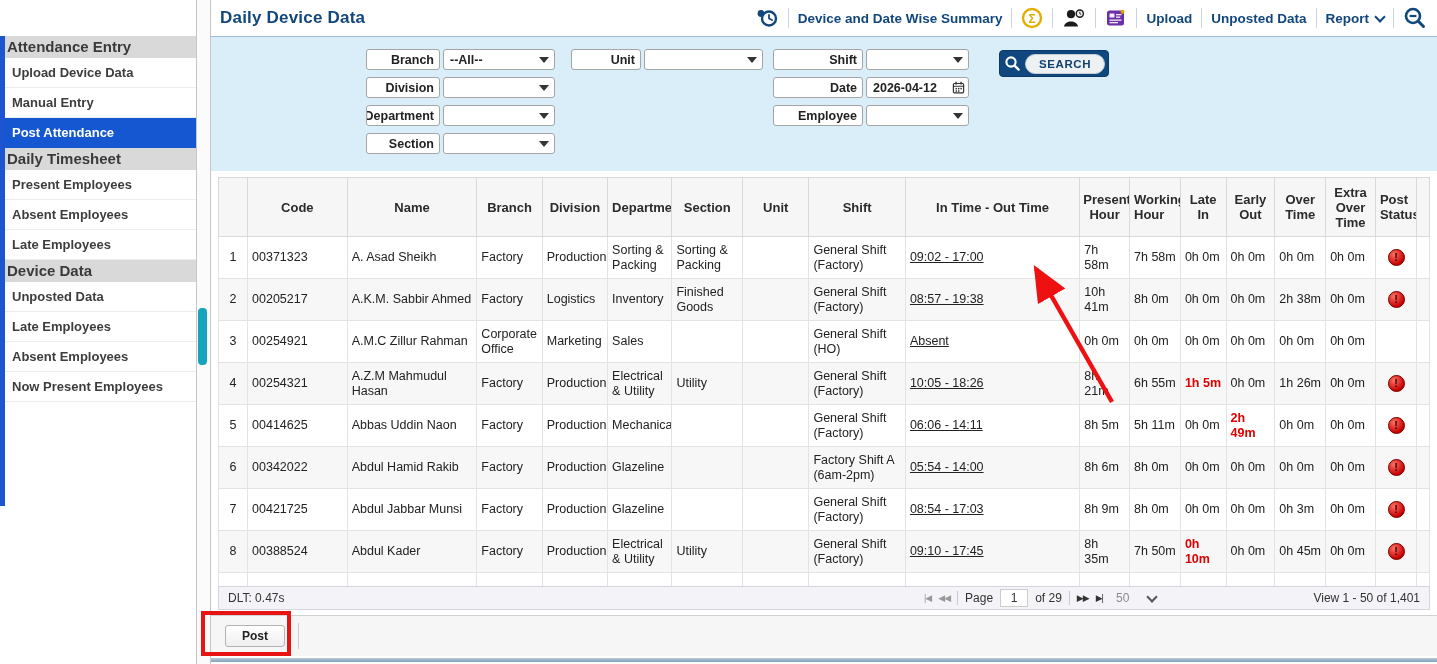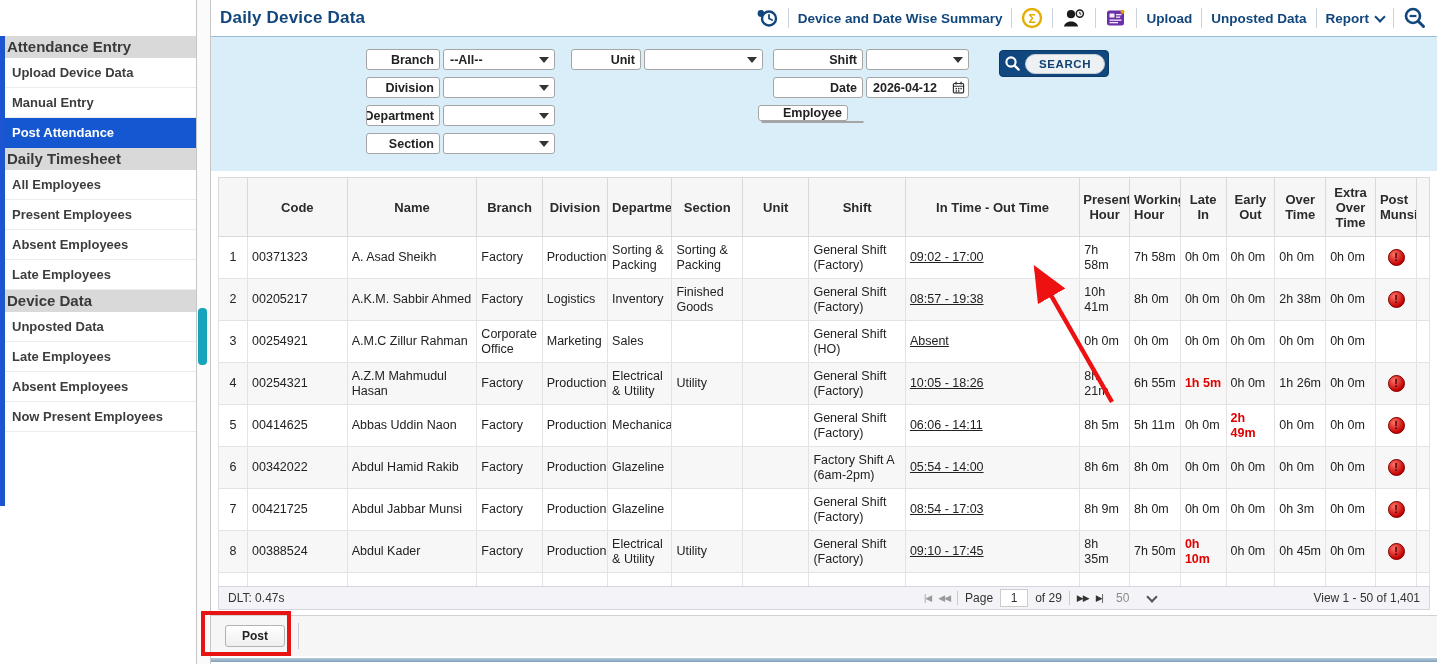--- a/index.html
+++ b/index.html
@@ -99,21 +99,20 @@
 <div class="app">
 
   <div class="sidebar">
     <div class="side-accent"></div>
     <div>
         <div class="side-header">Attendance Entry</div>
         <div class="side-item">Upload Device Data</div>
         <div class="side-item">Manual Entry</div>
         <div class="side-item selected">Post Attendance</div>
         <div class="side-header">Daily Timesheet</div>
-        <div class="side-item">All Employees</div>
         <div class="side-item">Present Employees</div>
         <div class="side-item">Absent Employees</div>
         <div class="side-item">Late Employees</div>
         <div class="side-header">Device Data</div>
         <div class="side-item">Unposted Data</div>
         <div class="side-item">Late Employees</div>
         <div class="side-item">Absent Employees</div>
         <div class="side-item">Now Present Employees</div>
       </div>
   </div>
@@ -239,21 +238,21 @@
             <rect x="3.6" y="0.8" width="1.5" height="3" fill="#333"></rect>
             <rect x="9" y="0.8" width="1.5" height="3" fill="#333"></rect>
             <rect x="3.8" y="7.4" width="1.6" height="1.6" fill="#333"></rect>
             <rect x="6.4" y="7.4" width="1.6" height="1.6" fill="#333"></rect>
             <rect x="9" y="7.4" width="1.6" height="1.6" fill="#333"></rect>
             <rect x="3.8" y="10" width="1.6" height="1.6" fill="#333"></rect>
             <rect x="6.4" y="10" width="1.6" height="1.6" fill="#333"></rect>
           </svg>
         </span>
       </div>
-      <div class="f-field" style="left:547px;top:68px;flex-direction:column;">
+      <div class="f-field" style="left:562px;top:68px;">
         <span class="f-label w-lab3">Employee</span>
         <span class="f-select w-sel3">
             <span></span>
             <span class="f-caret"></span>
           </span>
       </div>
 
       <div class="search-btn">
         <svg width="17" height="17" viewBox="0 0 17 17">
           <circle cx="7" cy="7" r="4.6" fill="none" stroke="#fff" stroke-width="2.1"></circle>
@@ -296,21 +295,21 @@
               <th>Section</th>
               <th>Unit</th>
               <th>Shift</th>
               <th>In Time - Out Time</th>
               <th>Present Hour</th>
               <th class="ha">Working Hour</th>
               <th>Late In</th>
               <th>Early Out</th>
               <th>Over Time</th>
               <th>Extra Over Time</th>
-              <th class="ha">Post Munsi</th>
+              <th class="ha">Post Status</th>
               <th></th>
             </tr>
           </thead>
         <tbody>
             <tr class="odd">
               <td class="c">1</td>
               <td><span>00371323</span></td>
               <td><span>A. Asad Sheikh</span></td>
               <td><span>Factory</span></td>
               <td><span>Production</span></td>

